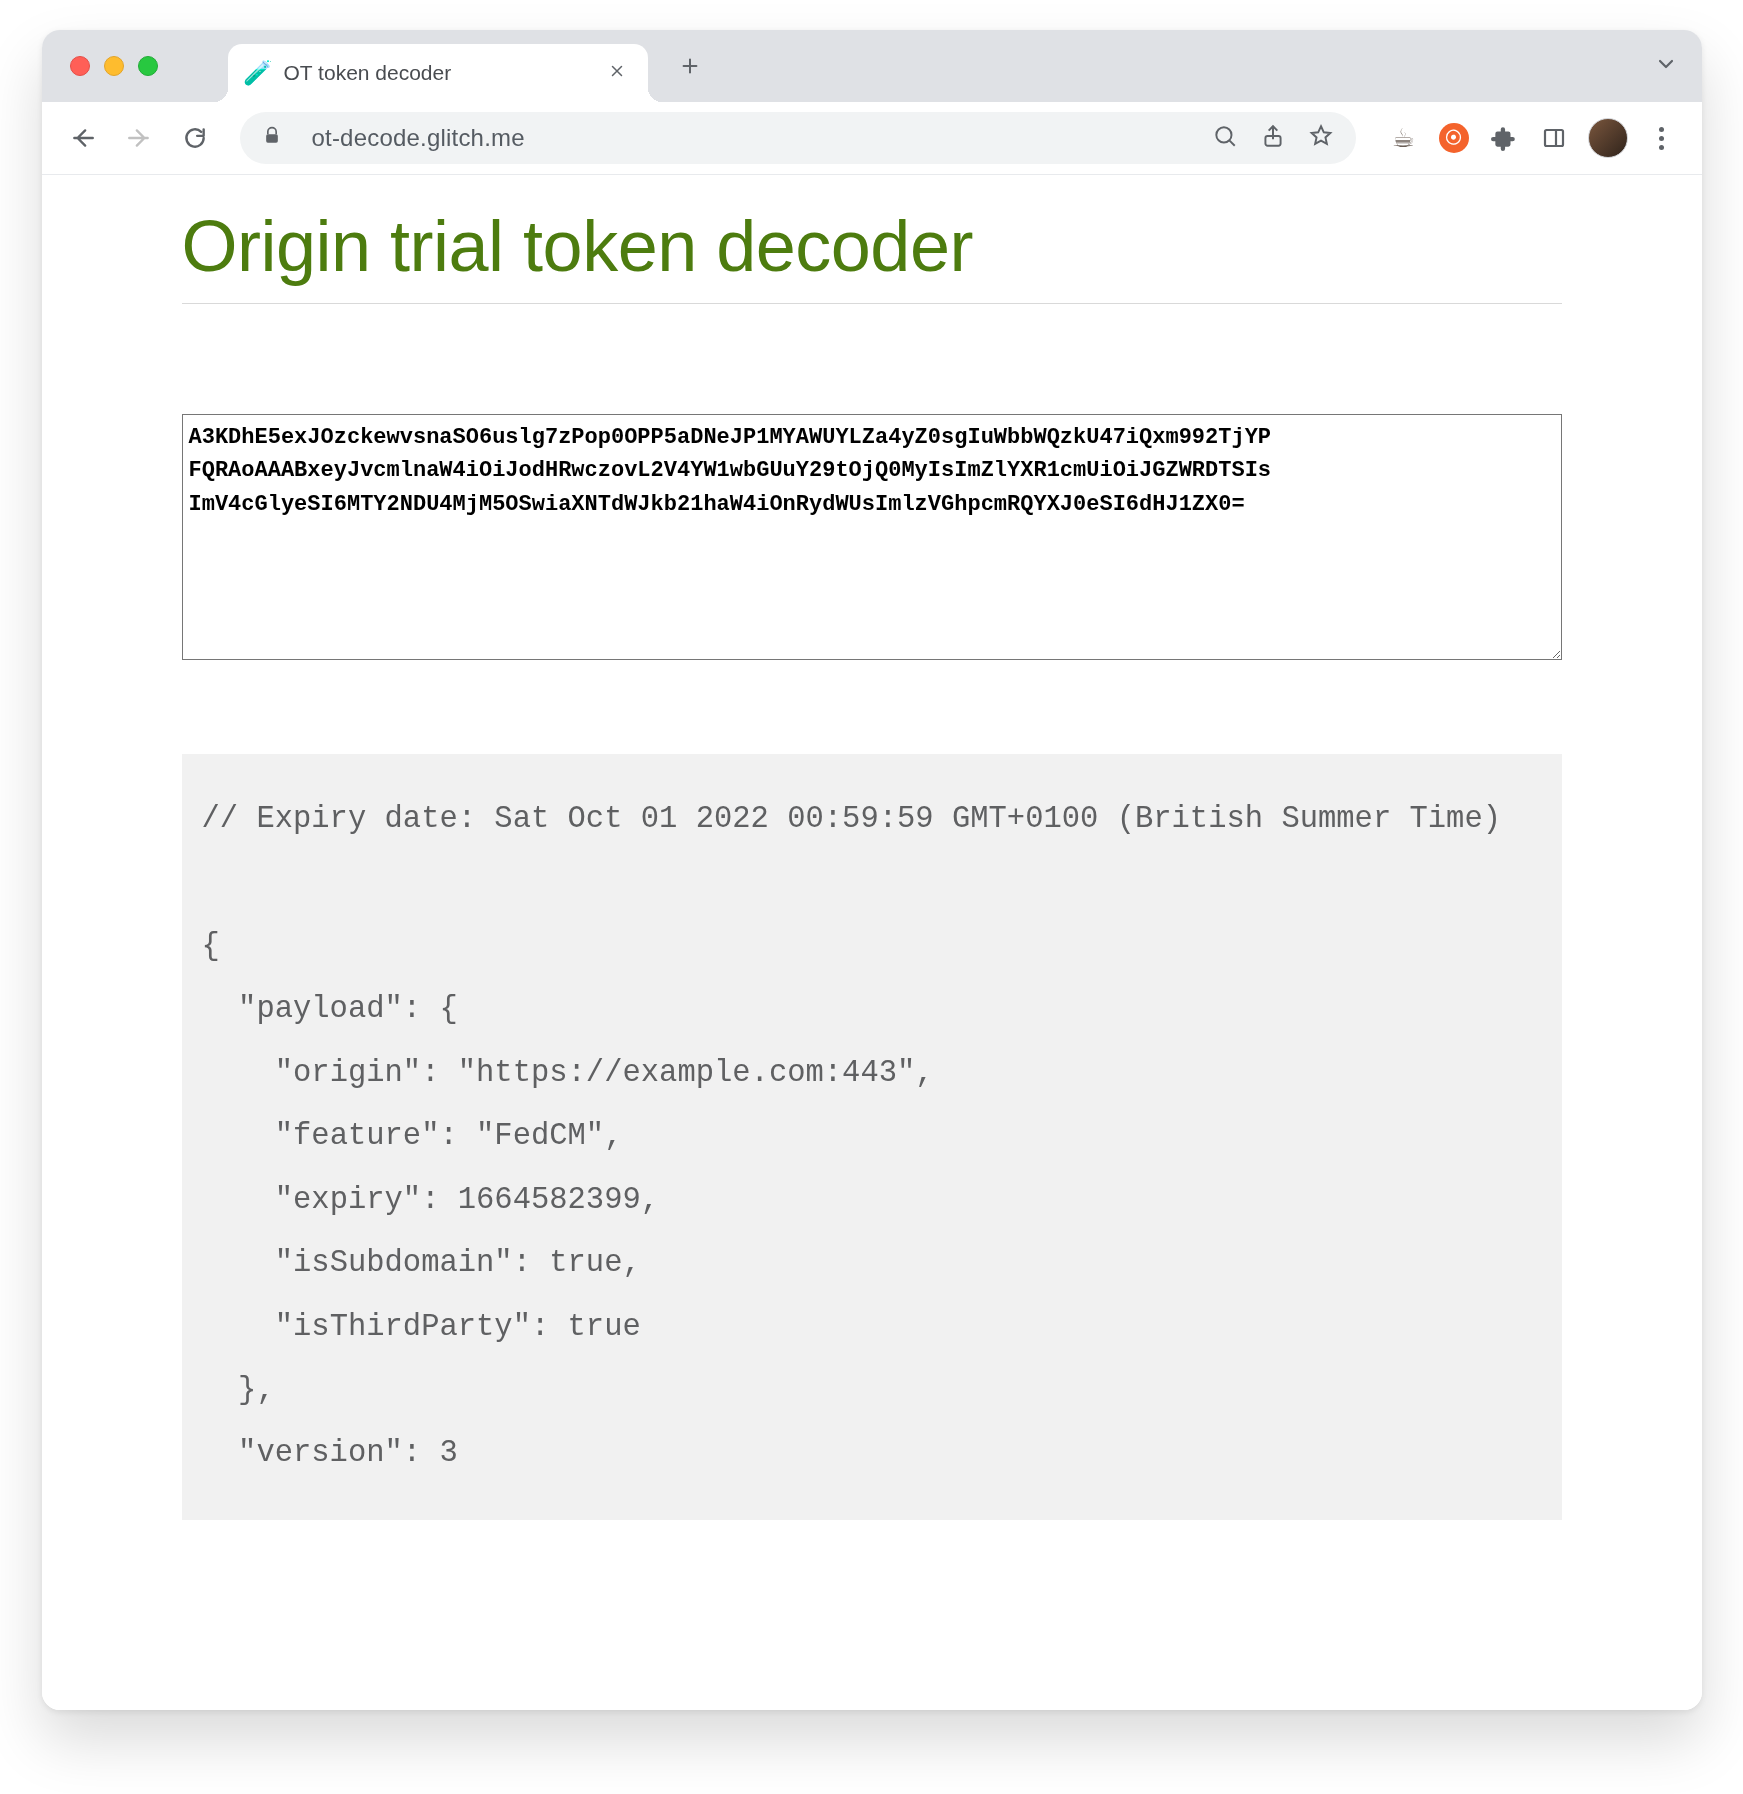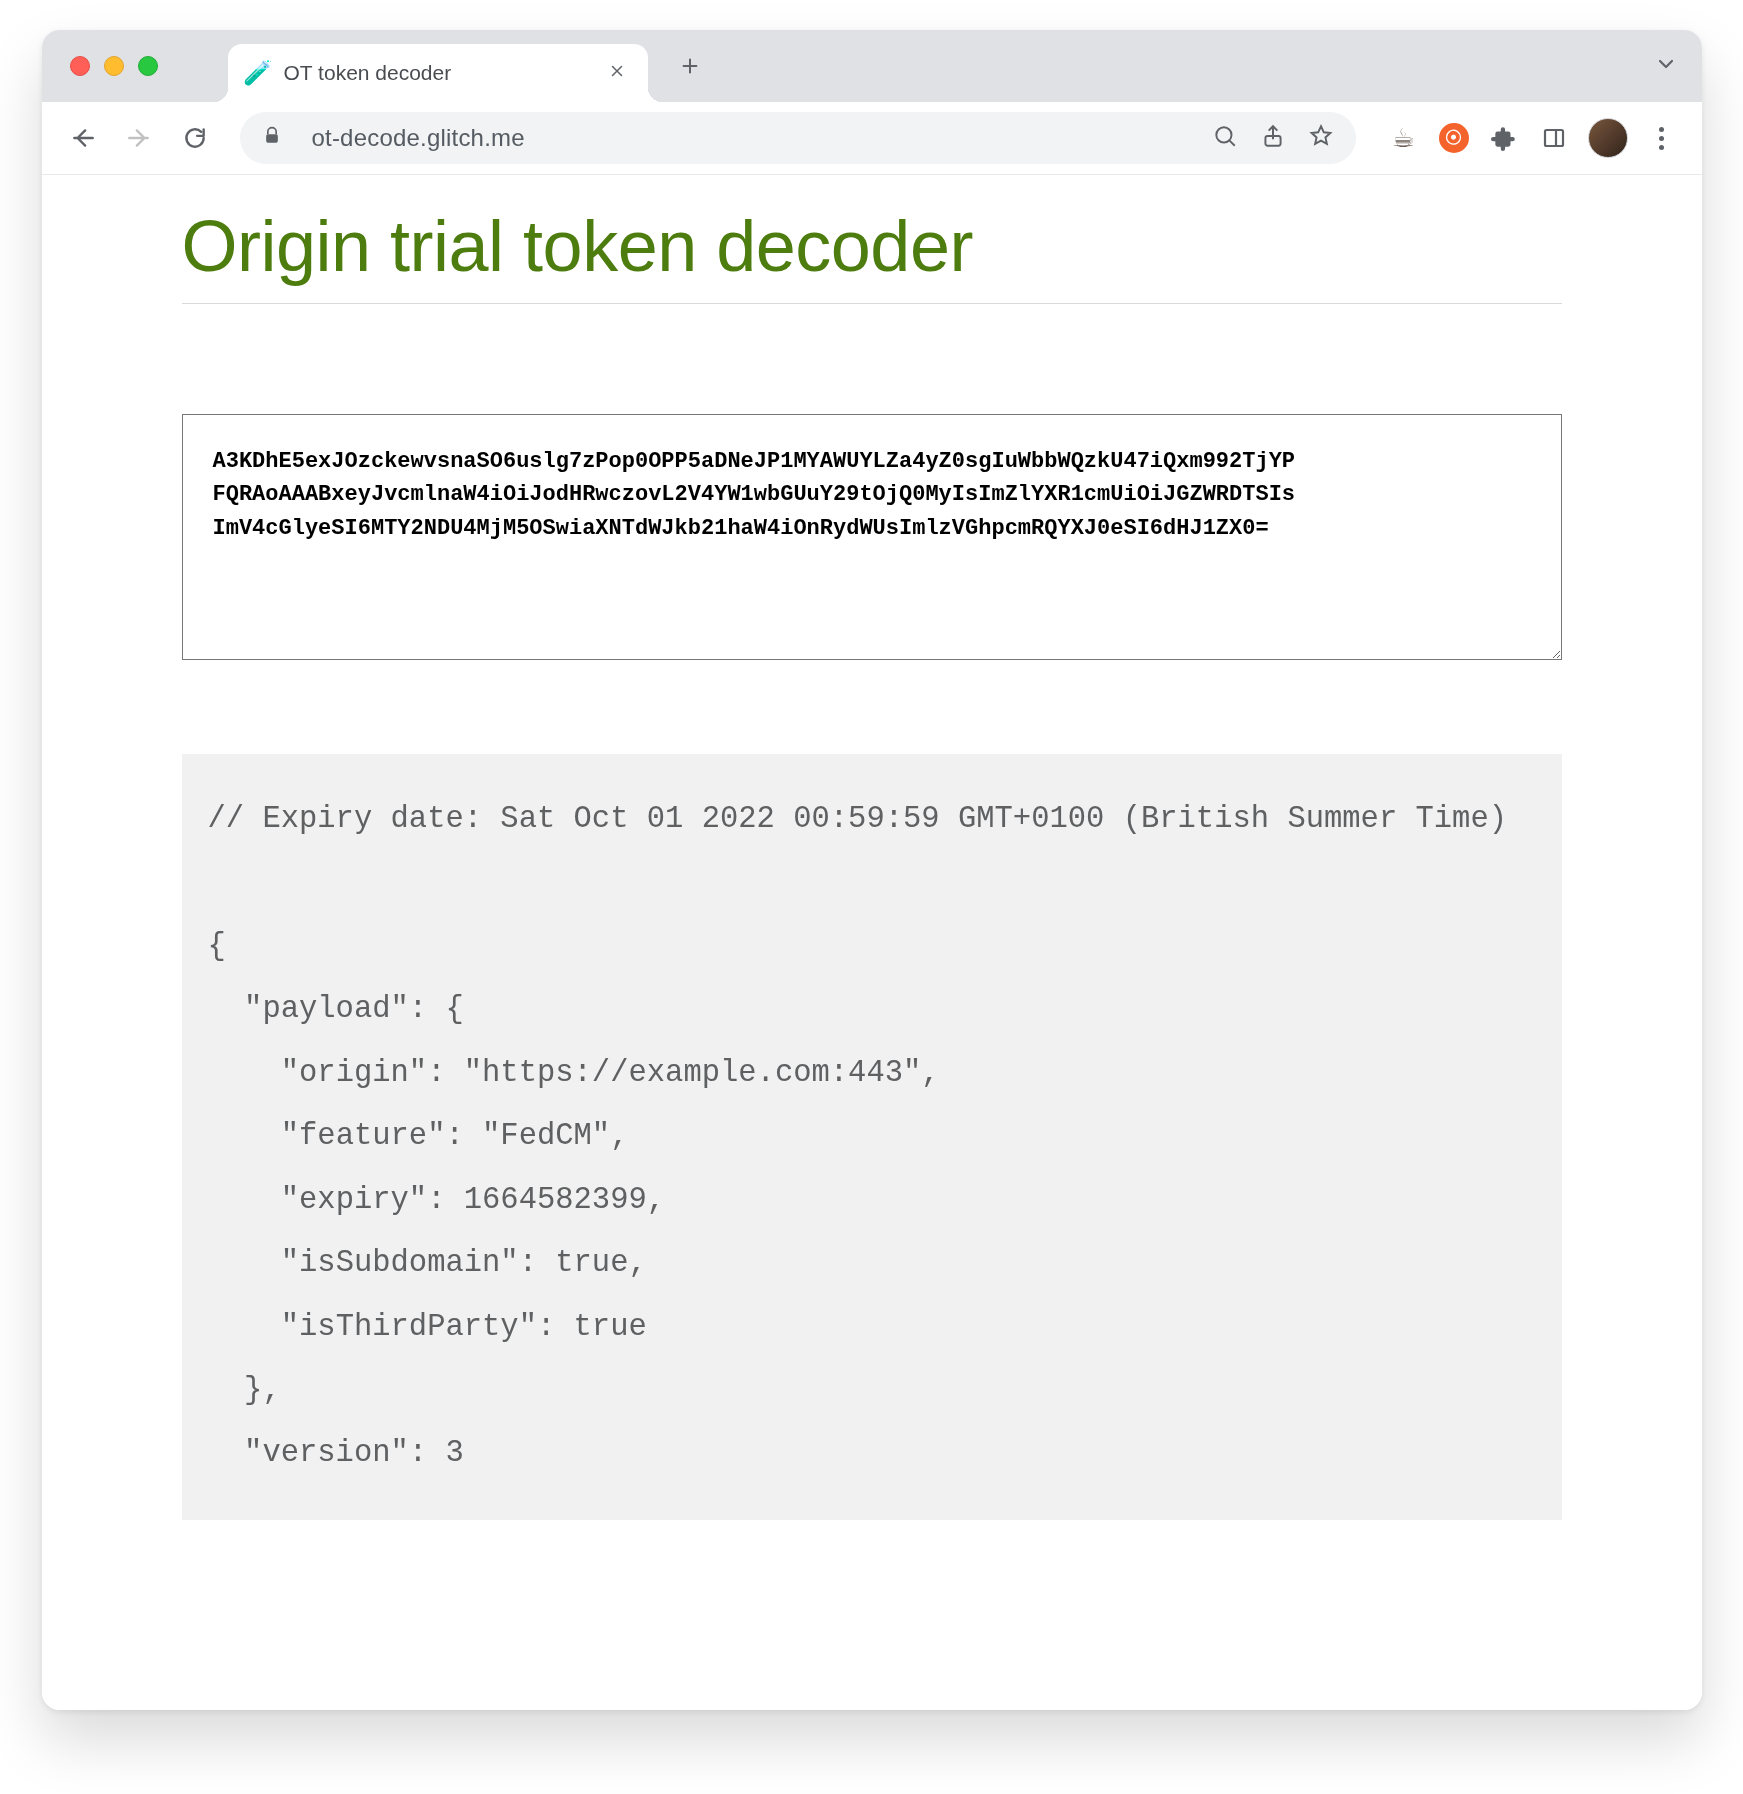--- a/index.html
+++ b/index.html
@@ -165,35 +165,35 @@
   .section-label {
     font-size: 36px;
     font-weight: 400;
     color: #000;
     margin-bottom: 40px;
   }
   textarea.token-input {
     width: 100%;
     height: 246px;
     border: 1.5px solid #767676;
-    padding: 30px;
+    padding: 6px;
     font-family: ui-monospace, Menlo, Monaco, "Courier New", monospace;
     font-size: 22px;
     line-height: 1.52;
     font-weight: 600;
     resize: both;
     outline: none;
     color: #000;
     white-space: pre-wrap;
     overflow-wrap: break-word;
   }
   .spacer-lg { height: 90px; }
   pre.output {
     background: #f1f1f1;
-    padding: 34px 26px;
+    padding: 34px 20px;
     font-family: ui-monospace, Menlo, Monaco, "Courier New", monospace;
     font-size: 30.5px;
     line-height: 2.08;
     color: #5f6062;
     white-space: pre-wrap;
     overflow: hidden;
   }
 </style>
 </head>
 <body>

